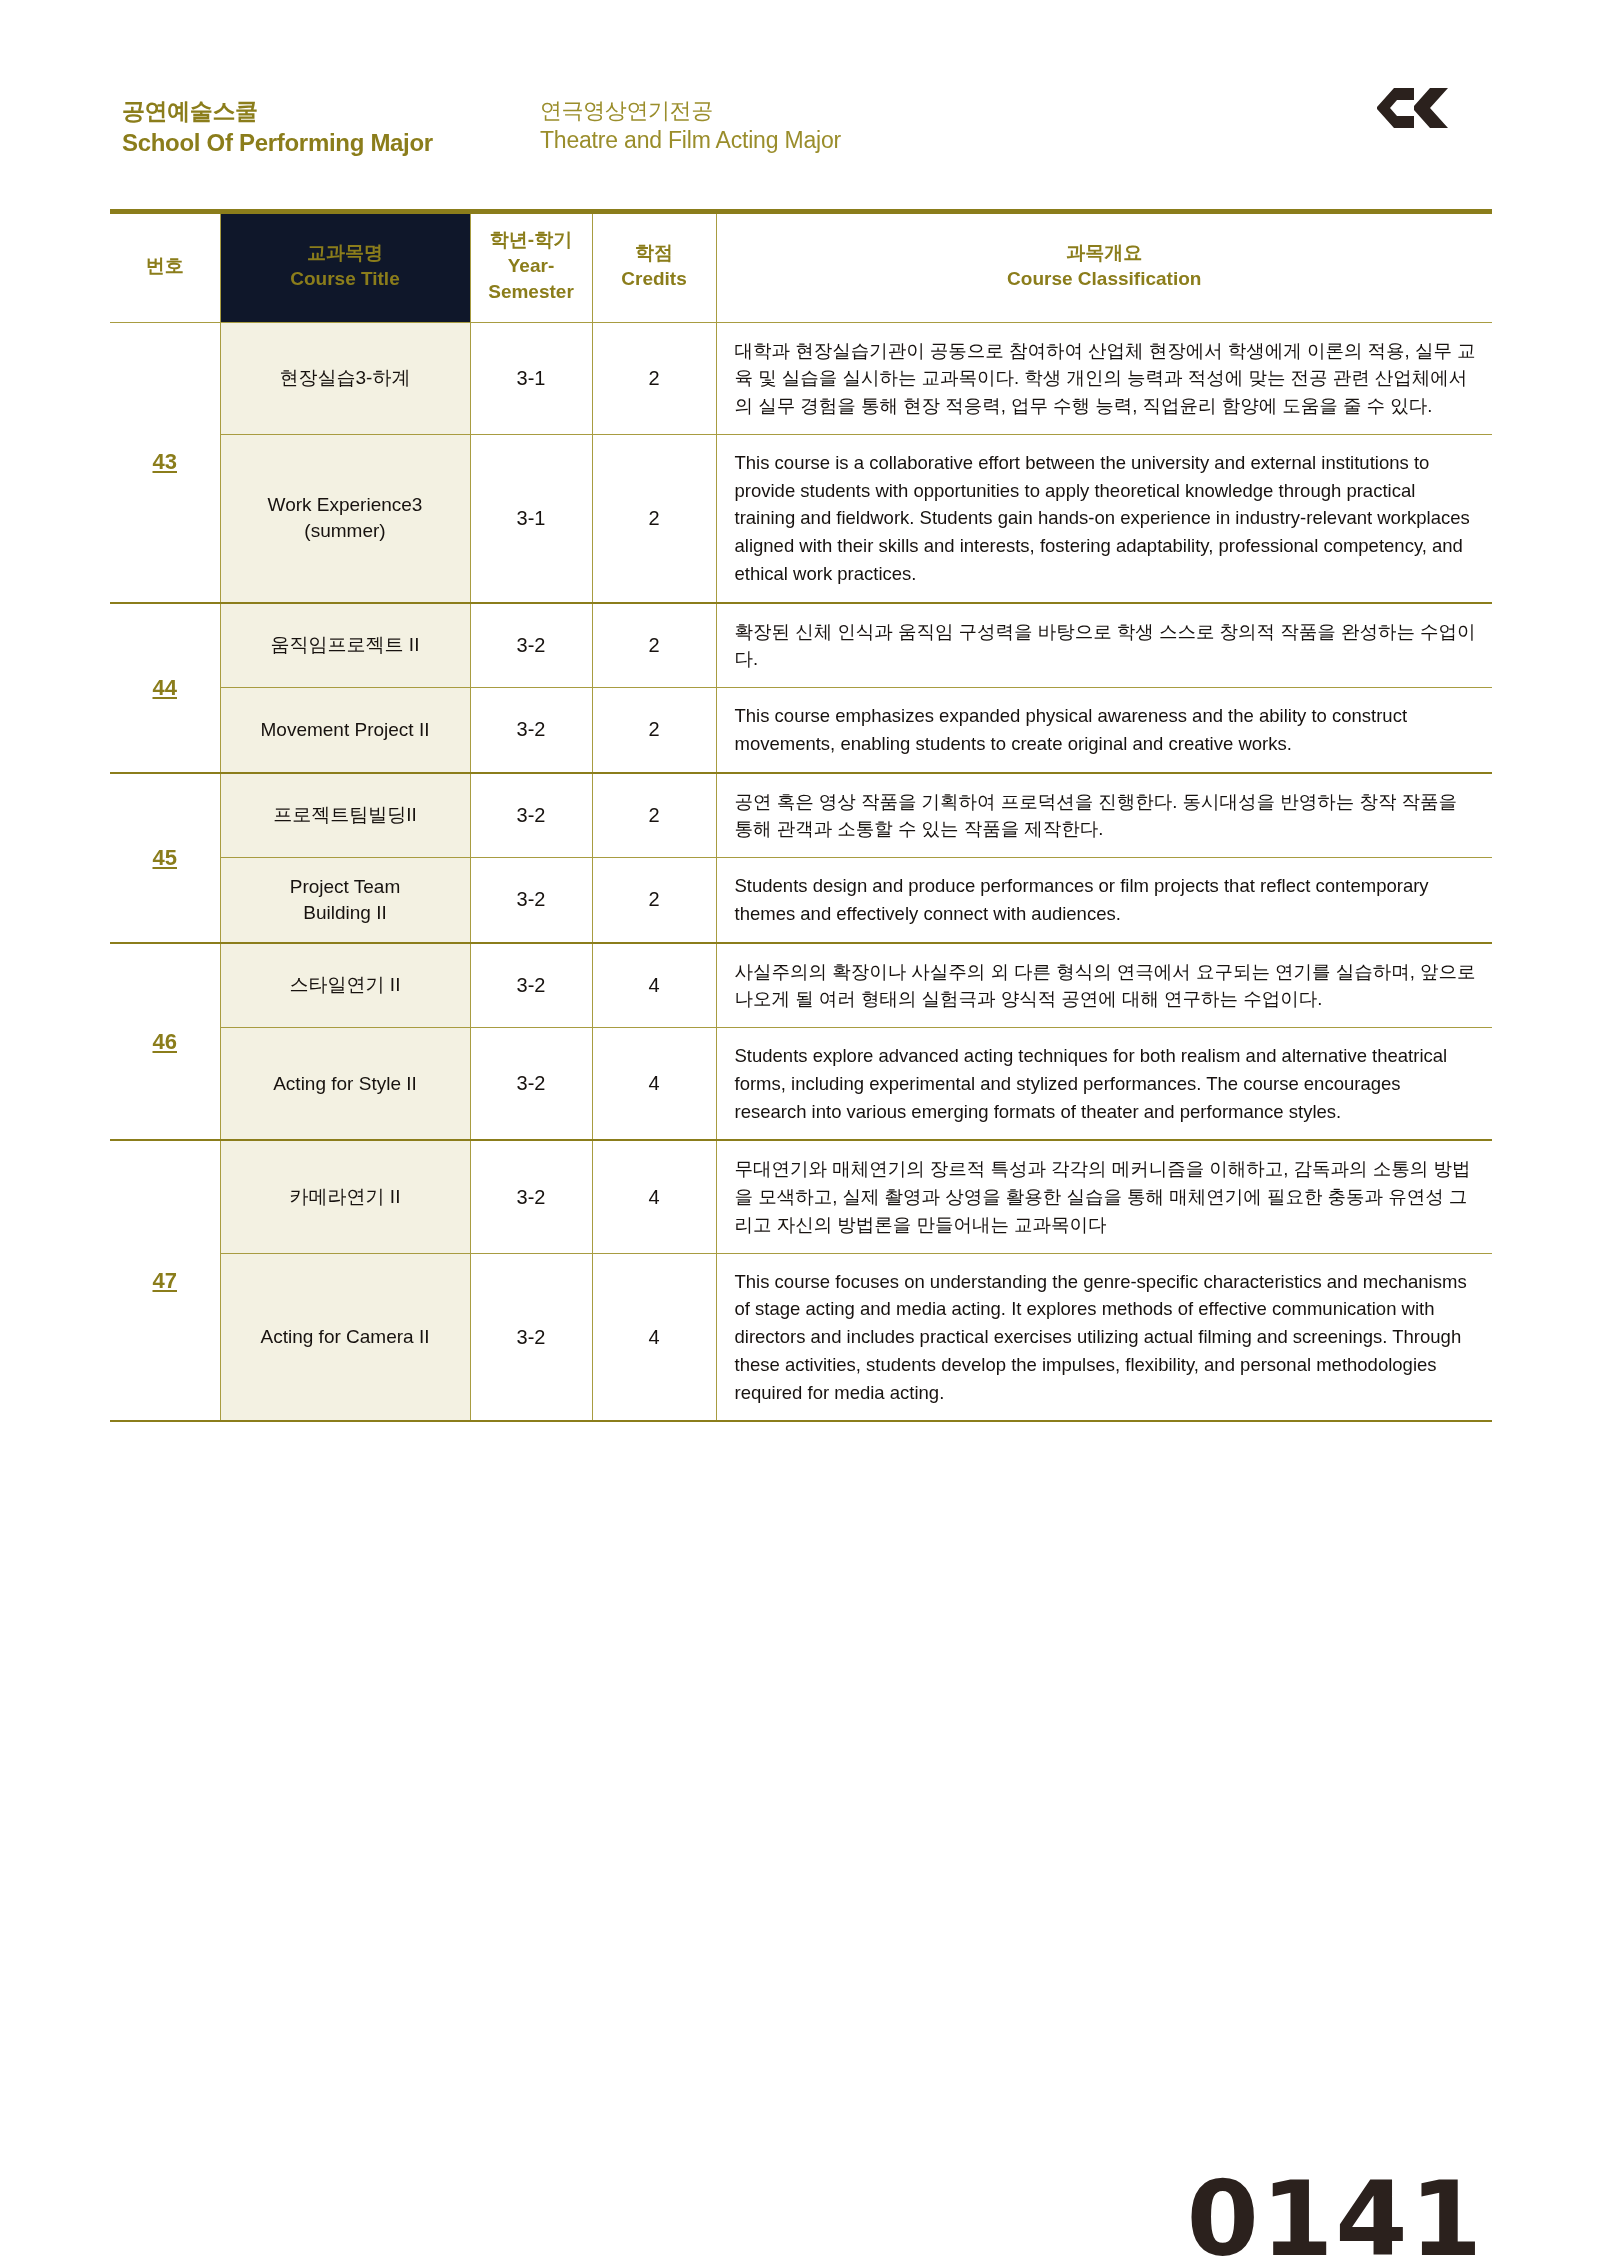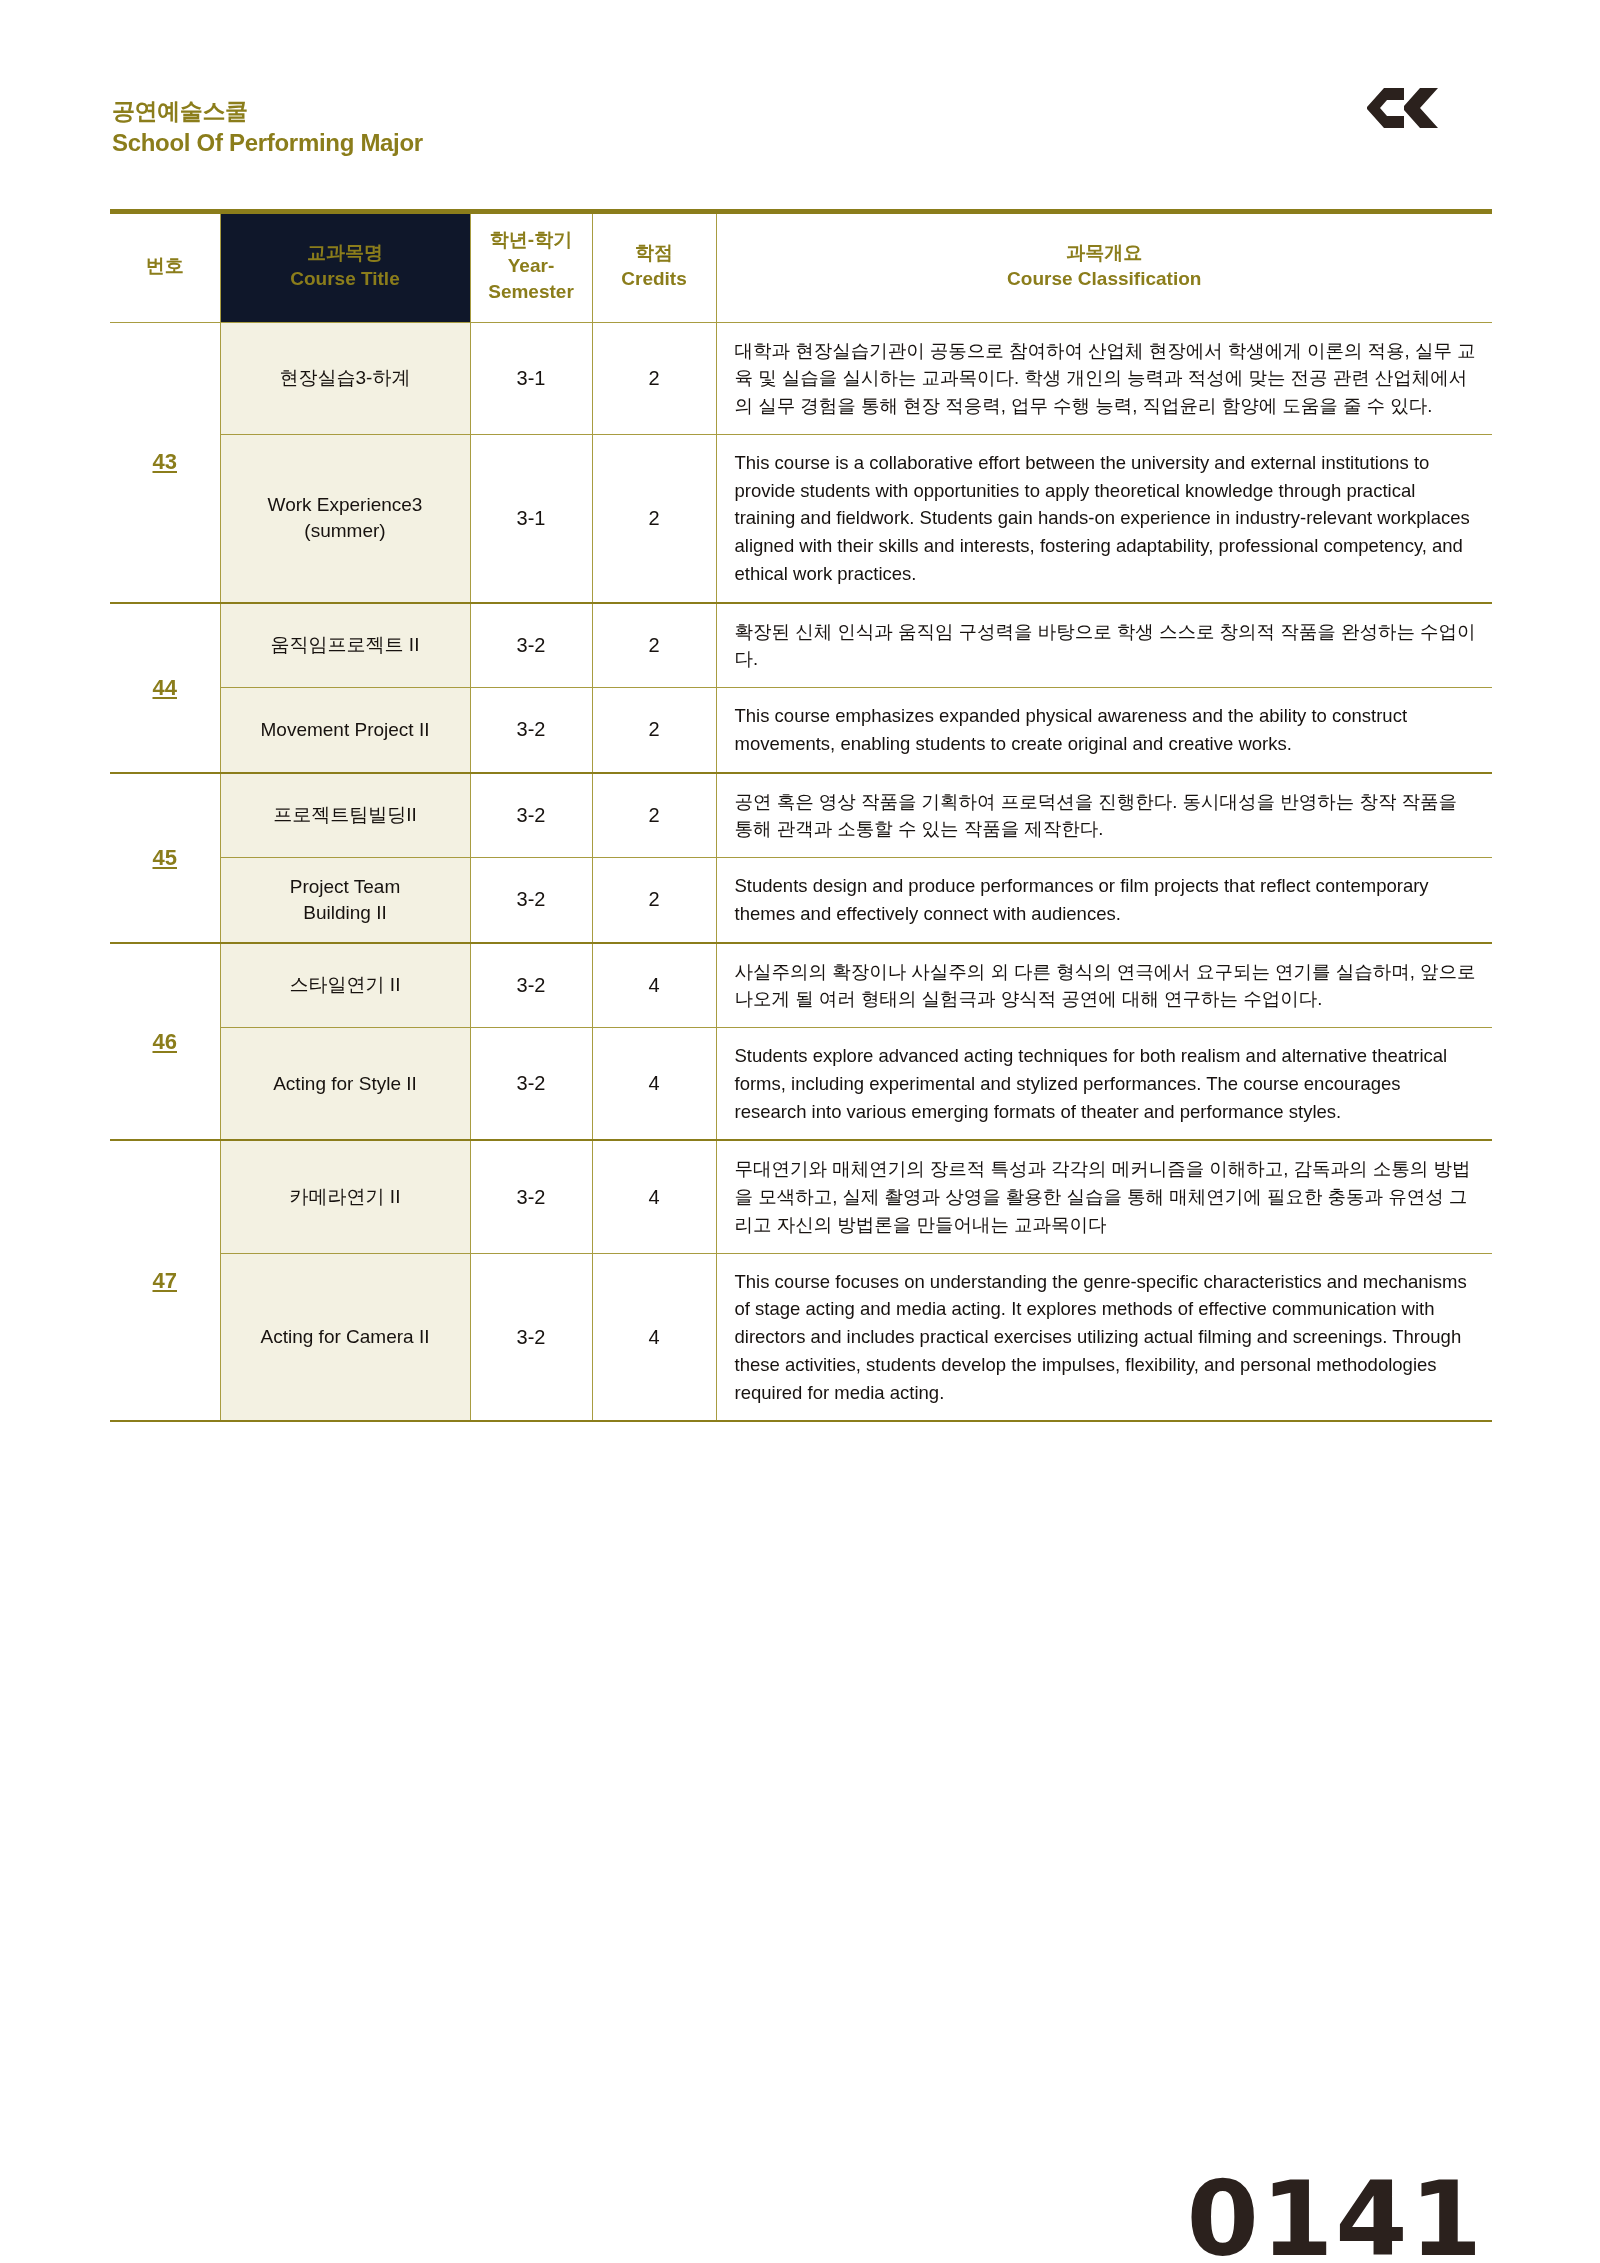--- a/index.html
+++ b/index.html
@@ -13,21 +13,21 @@
     height: 2263px;
     position: relative;
     font-family: "Liberation Sans", "DejaVu Sans", sans-serif;
     color: #1f1a17;
     overflow: hidden;
   }
 
   
   .page-header {
     position: absolute;
-    left: 2px;
+    left: 12px;
     top: 0;
     width: 1516px;
     height: 196px;
     padding-left: 36px;
   }
   .brand-block {
     position: absolute;
     left: 110px;
     top: 97px;
     line-height: 1.30;
@@ -186,20 +186,24 @@
 </head>
 <body>
 
 <div class="page-header">
 
   <div class="brand-block">
     <div class="brand-ko">공연예술스쿨</div>
     <div class="brand-en">School Of Performing Major</div>
   </div>
 
+  <div class="major-block">
+    <div class="major-ko">연극영상연기전공</div>
+    <div class="major-en">Theatre and Film Acting Major</div>
+  </div>
 
   <div class="logo-mark">
     <svg width="78" height="52" viewBox="0 0 78 52" xmlns="http://www.w3.org/2000/svg">
 
       <path d="M40 6 L20 6 L3 25 L3 27 L20 46 L40 46 L40 34 L23 34 L16 26 L23 18 L40 18 Z" fill="#2b211d"></path>
 
       <path d="M74 6 L56 6 L40 24 L40 28 L56 46 L74 46 L56 26 Z" fill="#2b211d"></path>
     </svg>
   </div>
 </div>

